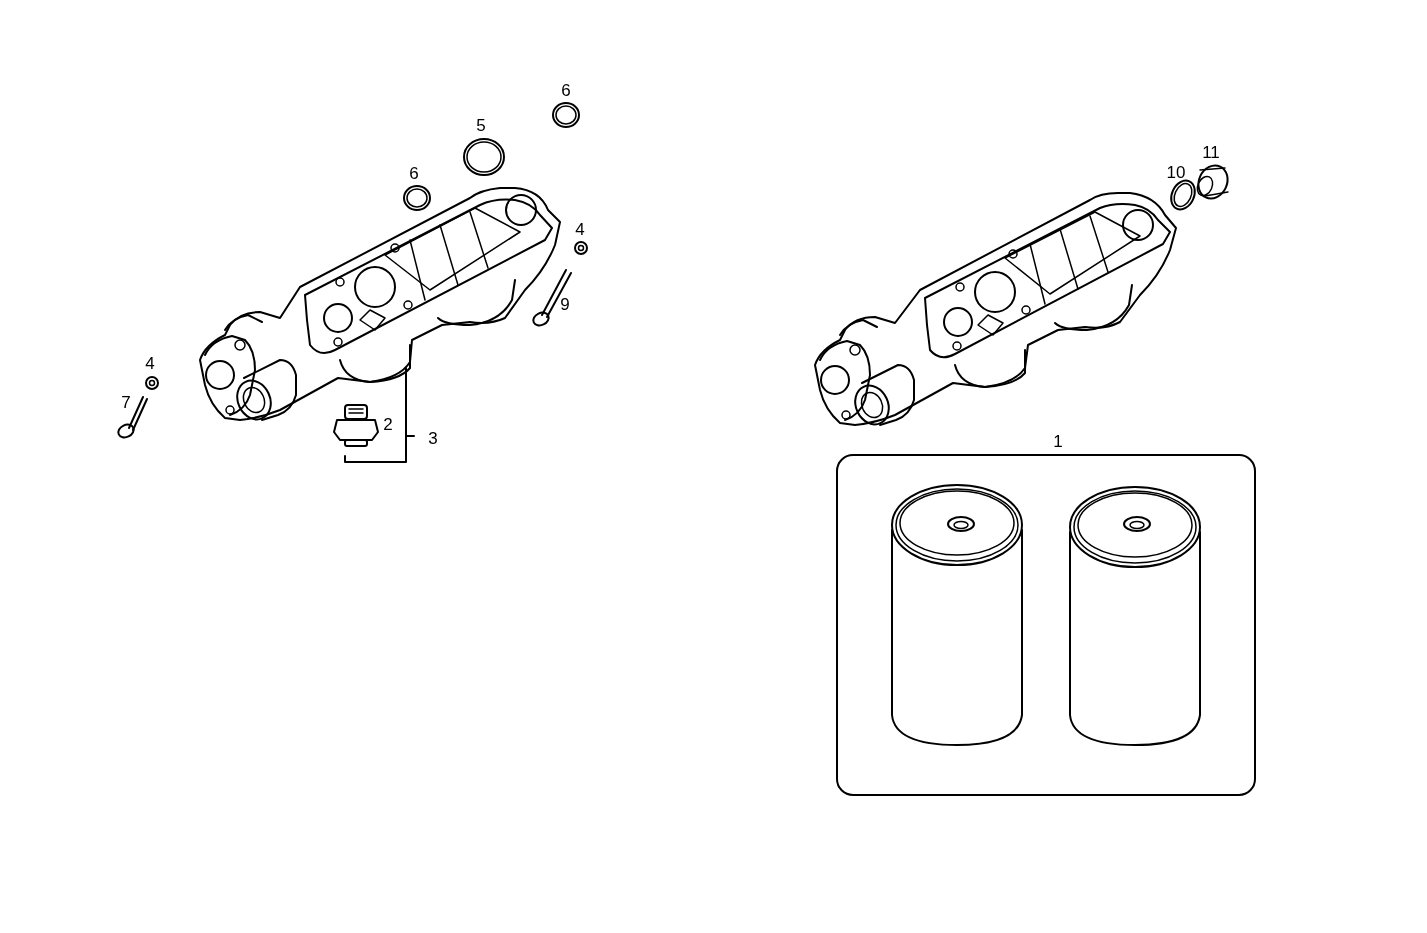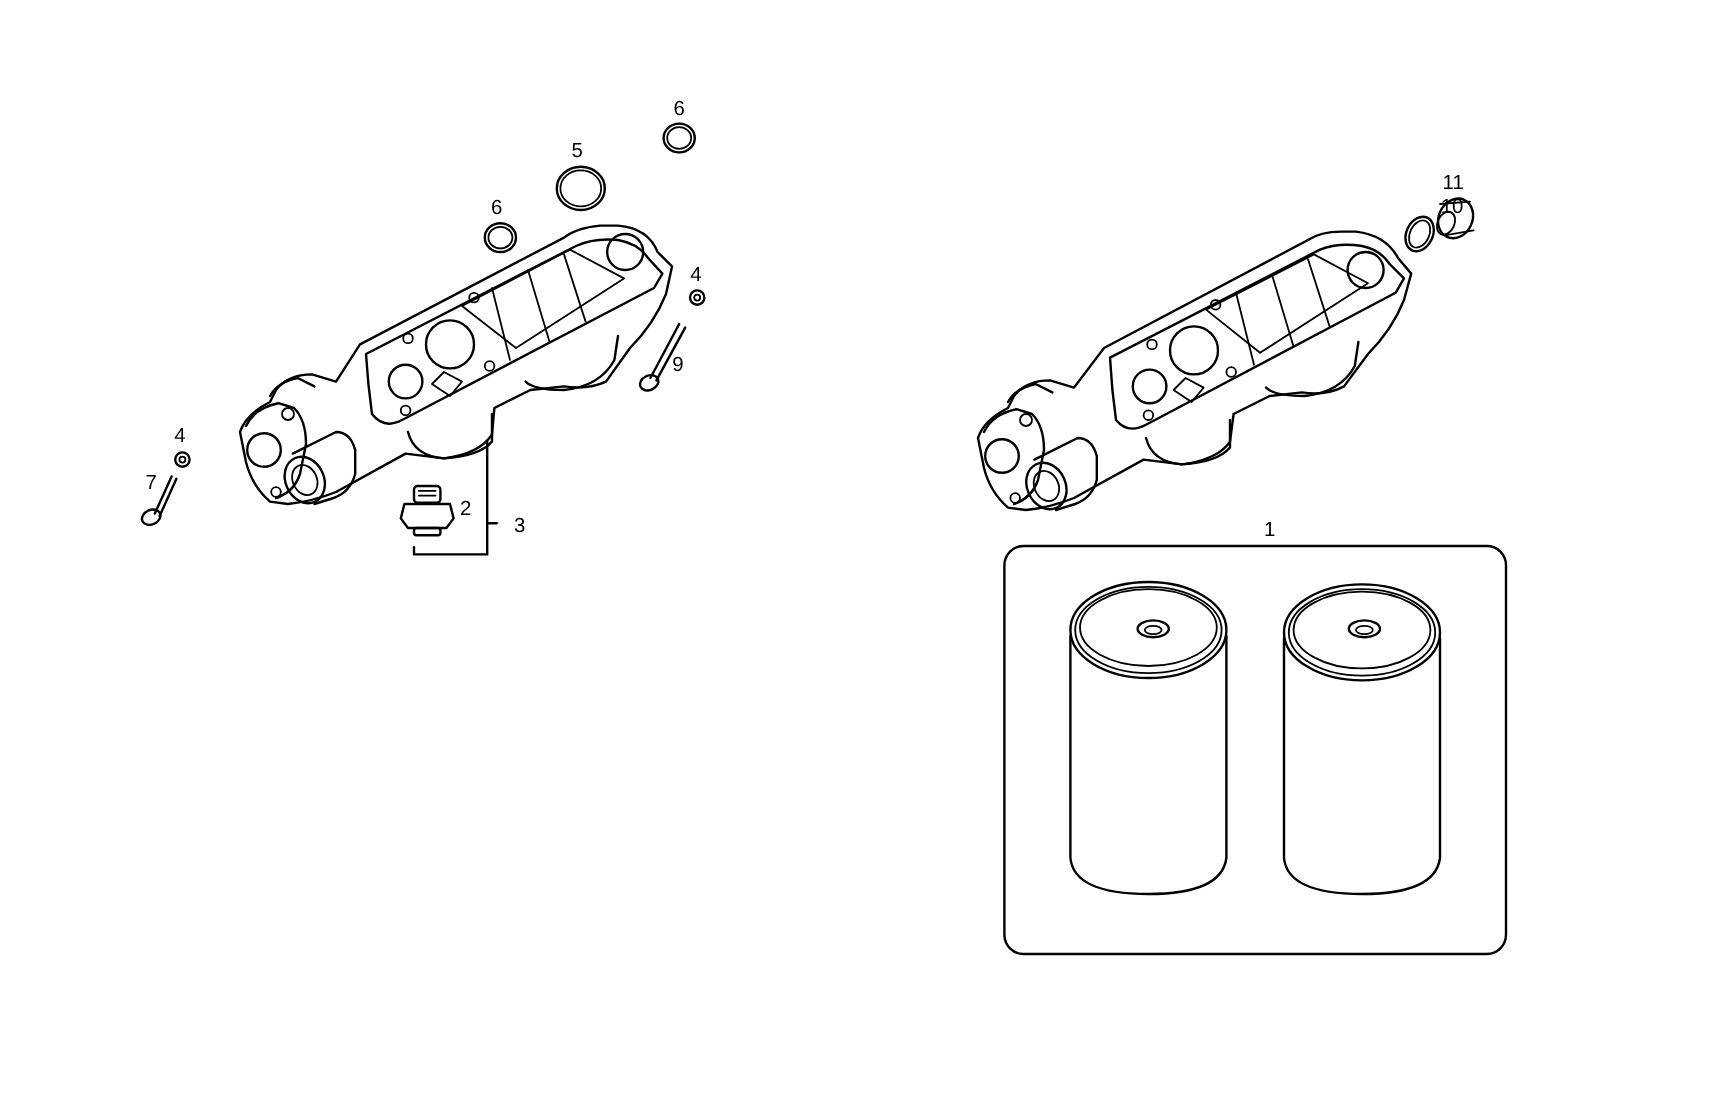--- a/index.html
+++ b/index.html
@@ -142,14 +142,14 @@
 <div class="lbl" style="left:1058px;top:441px;">1</div>
 <div class="lbl" style="left:388px;top:424px;">2</div>
 <div class="lbl" style="left:433px;top:438px;">3</div>
 <div class="lbl" style="left:150px;top:363px;">4</div>
 <div class="lbl" style="left:580px;top:229px;">4</div>
 <div class="lbl" style="left:481px;top:125px;">5</div>
 <div class="lbl" style="left:414px;top:173px;">6</div>
 <div class="lbl" style="left:566px;top:90px;">6</div>
 <div class="lbl" style="left:126px;top:402px;">7</div>
 <div class="lbl" style="left:565px;top:304px;">9</div>
-<div class="lbl" style="left:1176px;top:172px;margin-left:34px;">10</div>
+<div class="lbl" style="left:1176px;top:172px;">10</div>
 <div class="lbl" style="left:1211px;top:152px;">11</div>
 
 </body></html>

